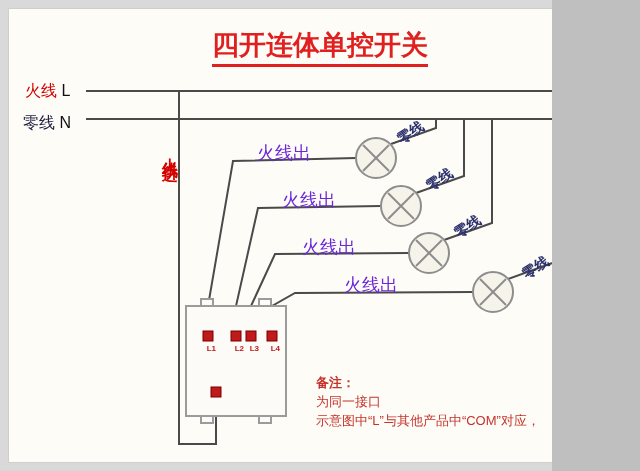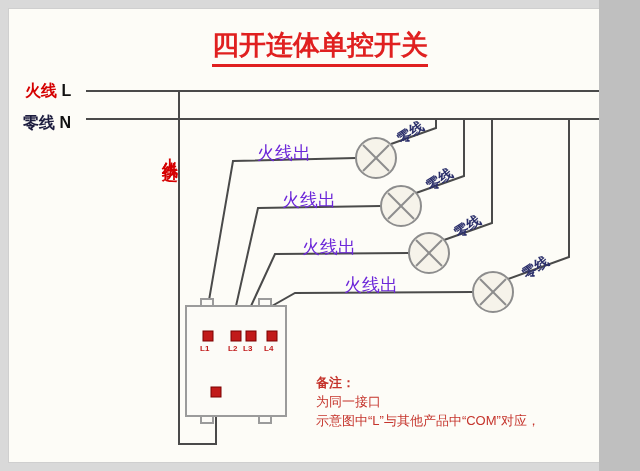--- a/index.html
+++ b/index.html
@@ -2,58 +2,58 @@
 <html><head>
 <meta charset="utf-8">
 <style>
   html,body{margin:0;padding:0;}
   body{
     font-family:"Liberation Sans","DejaVu Sans",sans-serif;
     background:#bfbfbf;
   }
   .stage{
     position:relative;
-    width:599px;height:471px;
+    width:552px;height:471px;
     background:#d9d9d9;
     overflow:hidden;
   }
   .page{
     position:absolute;left:8px;top:8px;
     width:624px;height:455px;
     background:#fdfcf7;
     border:1px solid #cfcfcf;
     box-sizing:border-box;
   }
   .abs{position:absolute;}
   .title{
     left:50%;top:18px;transform:translateX(-50%);
     font-size:27px;font-weight:bold;color:#e02020;
     border-bottom:3px solid #e02020;
     padding-bottom:1px;
     white-space:nowrap;
   }
-  .wire-label{font-size:16px;font-weight:bold;white-space:nowrap;}
+  .wire-label{font-size:16px;font-weight:normal;white-space:nowrap;}
   .cn-live{color:#d50000;}
   .cn-neutral{color:#1d1d3f;}
   .letter{color:#111111;}
   .live-in{
     left:150px;top:136px;
     writing-mode:vertical-rl;text-orientation:upright;
     font-size:16px;font-weight:bold;color:#d50000;
     letter-spacing:4px;
   }
   .live-out{
     font-size:18px;font-weight:normal;color:#6d28d9;white-space:nowrap;
   }
   .neutral-out{
     font-size:14px;font-weight:bold;color:#2b2f6b;white-space:nowrap;
     transform:rotate(-33deg);
   }
   .terminal-label{
-    width:16px;text-align:left;
+    width:16px;text-align:right;
     font-size:8px;font-weight:bold;color:#c11a1a;
   }
   .note{left:307px;top:365px;color:#c5342c;font-size:13px;line-height:1.45;}
   .note .head{font-weight:bold;}
   .watermark{
     right:6px;top:430px;
     font-size:17px;font-weight:bold;color:#141414;white-space:nowrap;
   }
   svg{position:absolute;left:0;top:0;}
 </style>

